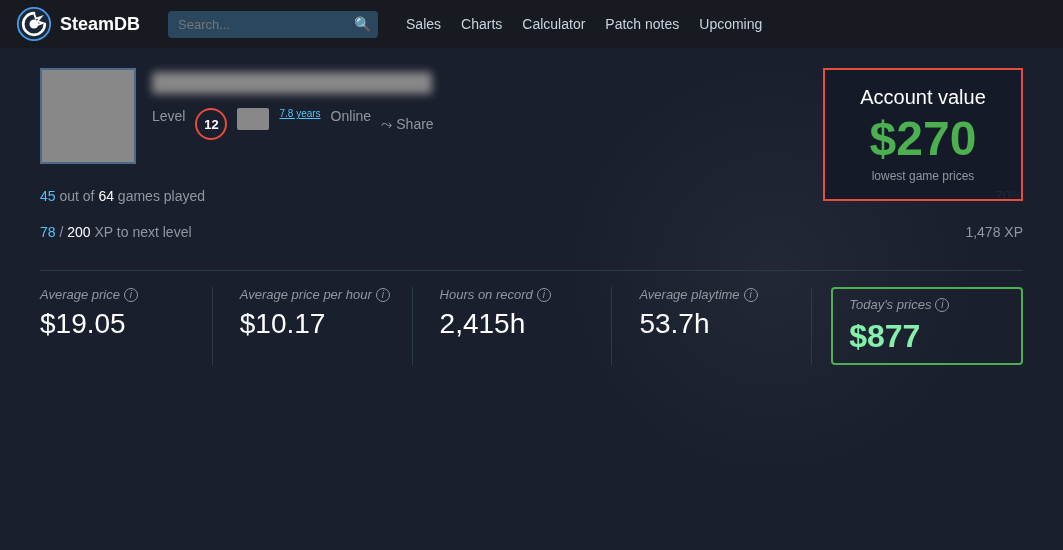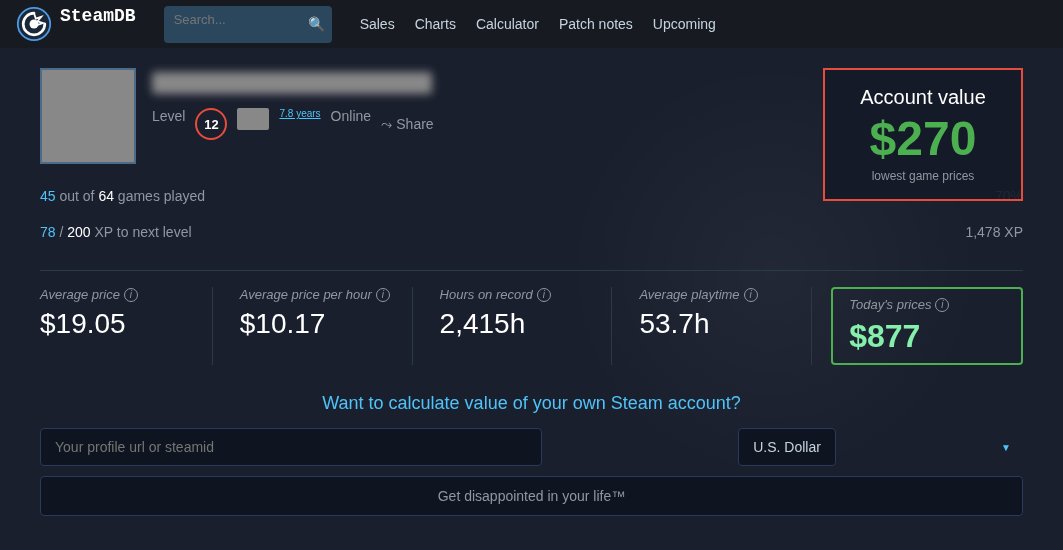--- a/index.html
+++ b/index.html
@@ -30,47 +30,46 @@
       background: #171a21;
       height: 48px;
       display: flex;
       align-items: center;
       padding: 0 16px;
       gap: 24px;
     }
 
     .nav-logo {
       display: flex;
-      align-items: flex-start;
+      align-items: center;
       gap: 8px;
       color: white;
       font-weight: bold;
       font-size: 18px;
       text-decoration: none;
-      font-family: Liberation Mono, monospace;
     }
 
     .logo-icon {
       width: 36px;
       height: 36px;
     }
 
     .nav-search {
       position: relative;
       margin-left: 4px;
     }
 
     .nav-search input {
       background: #2a475e;
       border: none;
       border-radius: 4px;
       color: #8f98a0;
-      padding: 6px 32px 16px 10px;
+      padding: 6px 32px 6px 10px;
       font-size: 13px;
-      width: 168px;
+      width: 210px;
       outline: none;
     }
 
     .search-btn {
       position: absolute;
       right: 6px;
       top: 50%;
       transform: translateY(-50%);
       background: none;
       border: none;
@@ -517,26 +516,14 @@
 
     <div class="stat-item today-prices">
       <div class="stat-label">
         <span>Today's prices</span>
         <span class="info-icon">i</span>
       </div>
       <div class="today-value">$877</div>
     </div>
   </div>
 
-  <div class="calculator-section">
-    <div class="calc-title">Want to calculate value of your own Steam account?</div>
-    <div class="calc-row">
-      <input class="calc-input" type="text" placeholder="Your profile url or steamid" style="">
-      <div class="select-wrap">
-        <select class="calc-select">
-          <option>U.S. Dollar</option>
-        </select>
-      </div>
-    </div>
-    <button class="calc-submit">Get disappointed in your life™</button>
-  </div>
 
 </div>
 
 </body></html>

